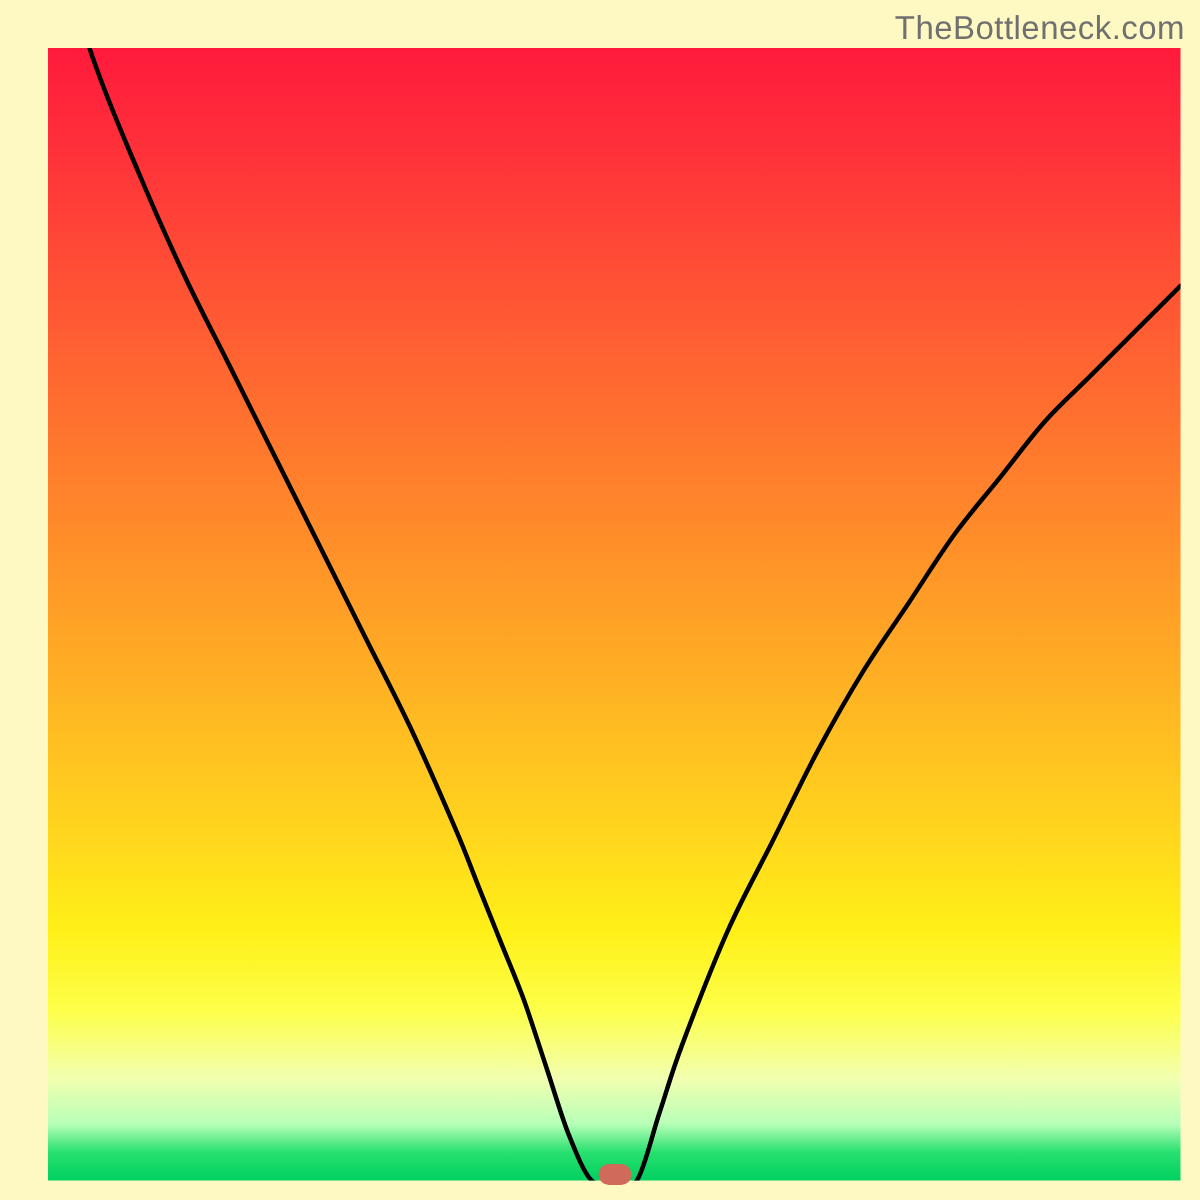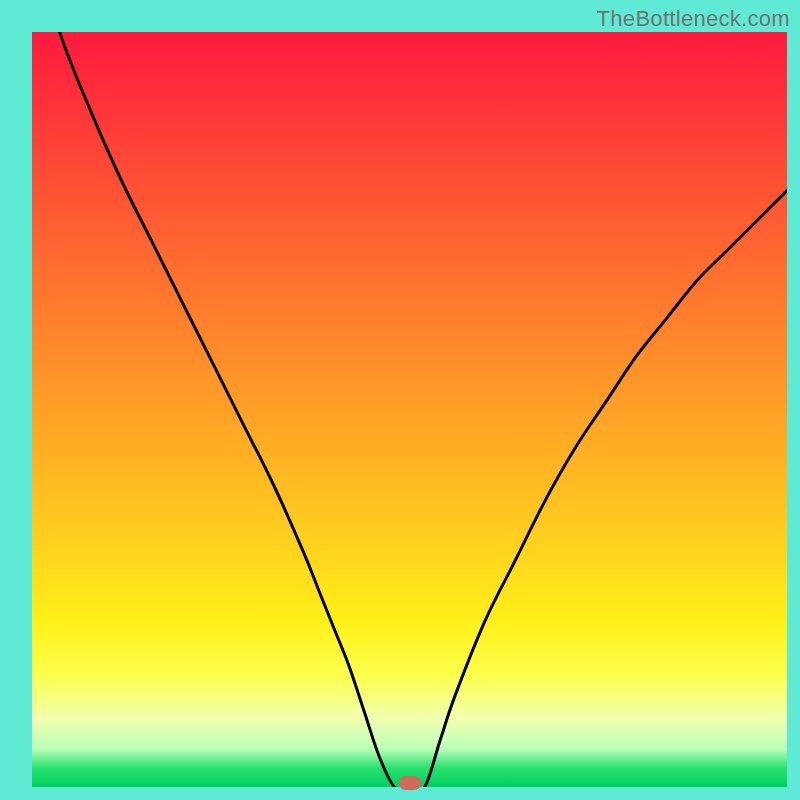--- a/index.html
+++ b/index.html
@@ -8,21 +8,21 @@
     width: 800px;
     height: 800px;
     background: #000;
     overflow: hidden;
     font-family: Arial, Helvetica, sans-serif;
   }
   .frame {
     position: relative;
     width: 800px;
     height: 800px;
-    background: #5eead4;
+    background: #fef9c3;
   }
   .plot-area {
     position: absolute;
     left: 32px;
     top: 32px;
     width: 755px;
     height: 755px;
     background: linear-gradient(to bottom,
       #ff1a3c 0%,
       #ff2e3a 8%,

